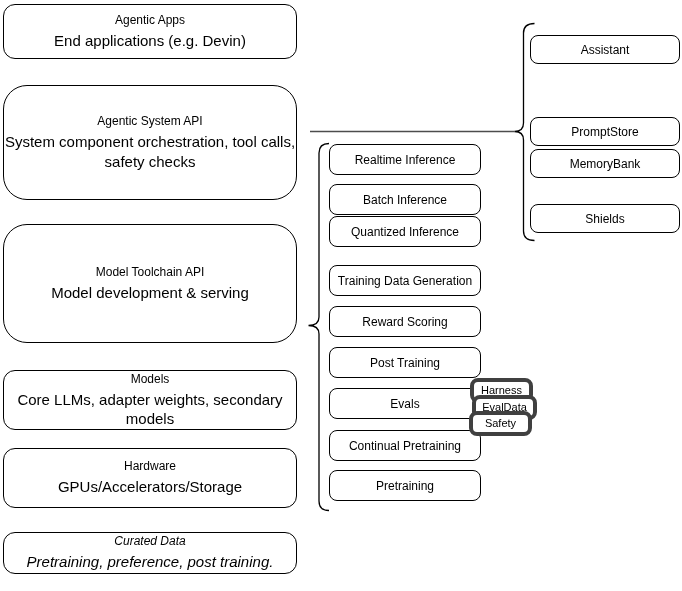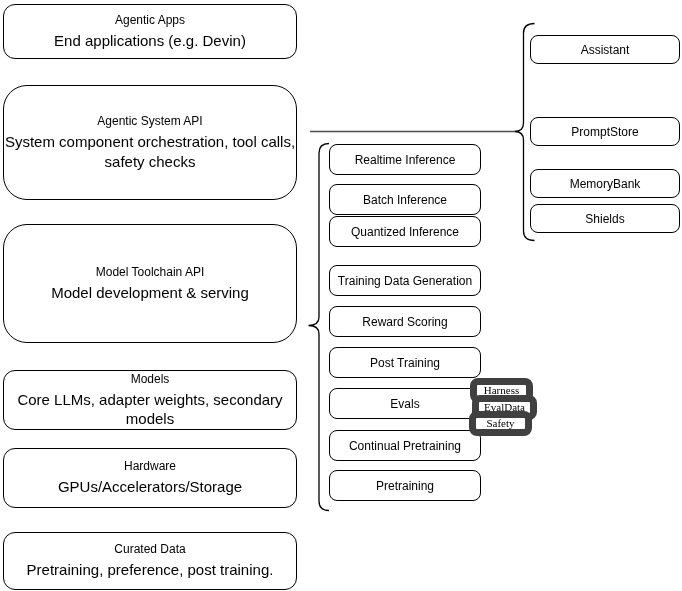--- a/index.html
+++ b/index.html
@@ -13,23 +13,23 @@
     position:absolute;background:#ffffff;border:1px solid #000000;
     display:flex;flex-direction:column;align-items:center;justify-content:center;
     text-align:center;
   }
   .lbox{left:3px;width:294px;}
   .lbox .t{font-size:12px;line-height:1.25;}
   .lbox .s{font-size:15px;line-height:1.3;margin-top:3px;}
   .mbox{left:329px;width:152px;height:31px;border-radius:8px;font-size:12px;z-index:1;}
   .rbox{left:530px;width:150px;height:29px;border-radius:8px;font-size:12px;}
   .pill{
-    position:absolute;height:25px;border:7px solid #404040;border-radius:8px;
+    position:absolute;height:25px;border:4px solid #404040;border-radius:8px;
     background:#ffffff;display:flex;align-items:center;justify-content:center;
-    font-size:11px;line-height:1;z-index:2;font-family:Liberation Serif, serif;
+    font-size:11px;line-height:1;z-index:2;
   }
   .r12{border-radius:12px;}
   .r24{border-radius:24px;}
 </style>
 </head>
 <body>
 
 <div class="canvas">
 
   <svg class="connectors" width="682" height="591" viewBox="0 0 682 591">
@@ -61,21 +61,21 @@
   <div class="node lbox r12" style="top:370px;height:60px;">
     <div class="t">Models</div>
     <div class="s">Core LLMs, adapter weights, secondary models</div>
   </div>
 
   <div class="node lbox r12" style="top:448px;height:60px;">
     <div class="t">Hardware</div>
     <div class="s">GPUs/Accelerators/Storage</div>
   </div>
 
-  <div class="node lbox r12" style="top:532px;height:58px;">
+  <div class="node lbox r12" style="top:532px;height:42px;font-style:italic;">
     <div class="t">Curated Data</div>
     <div class="s">Pretraining, preference, post training.</div>
   </div>
 
   <div class="node mbox" style="top:144px;">
     <span>Realtime Inference</span>
   </div>
   <div class="node mbox" style="top:184px;">
     <span>Batch Inference</span>
   </div>
@@ -110,20 +110,20 @@
   <div class="pill" style="left:469px;top:411px;width:63px;">
     <span>Safety</span>
   </div>
 
   <div class="node rbox" style="top:35px;">
     <span>Assistant</span>
   </div>
   <div class="node rbox" style="top:117px;">
     <span>PromptStore</span>
   </div>
-  <div class="node rbox" style="top:169px;">
+  <div class="node rbox" style="top:149px;">
     <span>MemoryBank</span>
   </div>
   <div class="node rbox" style="top:204px;">
     <span>Shields</span>
   </div>
 
 </div>
 
 </body></html>

